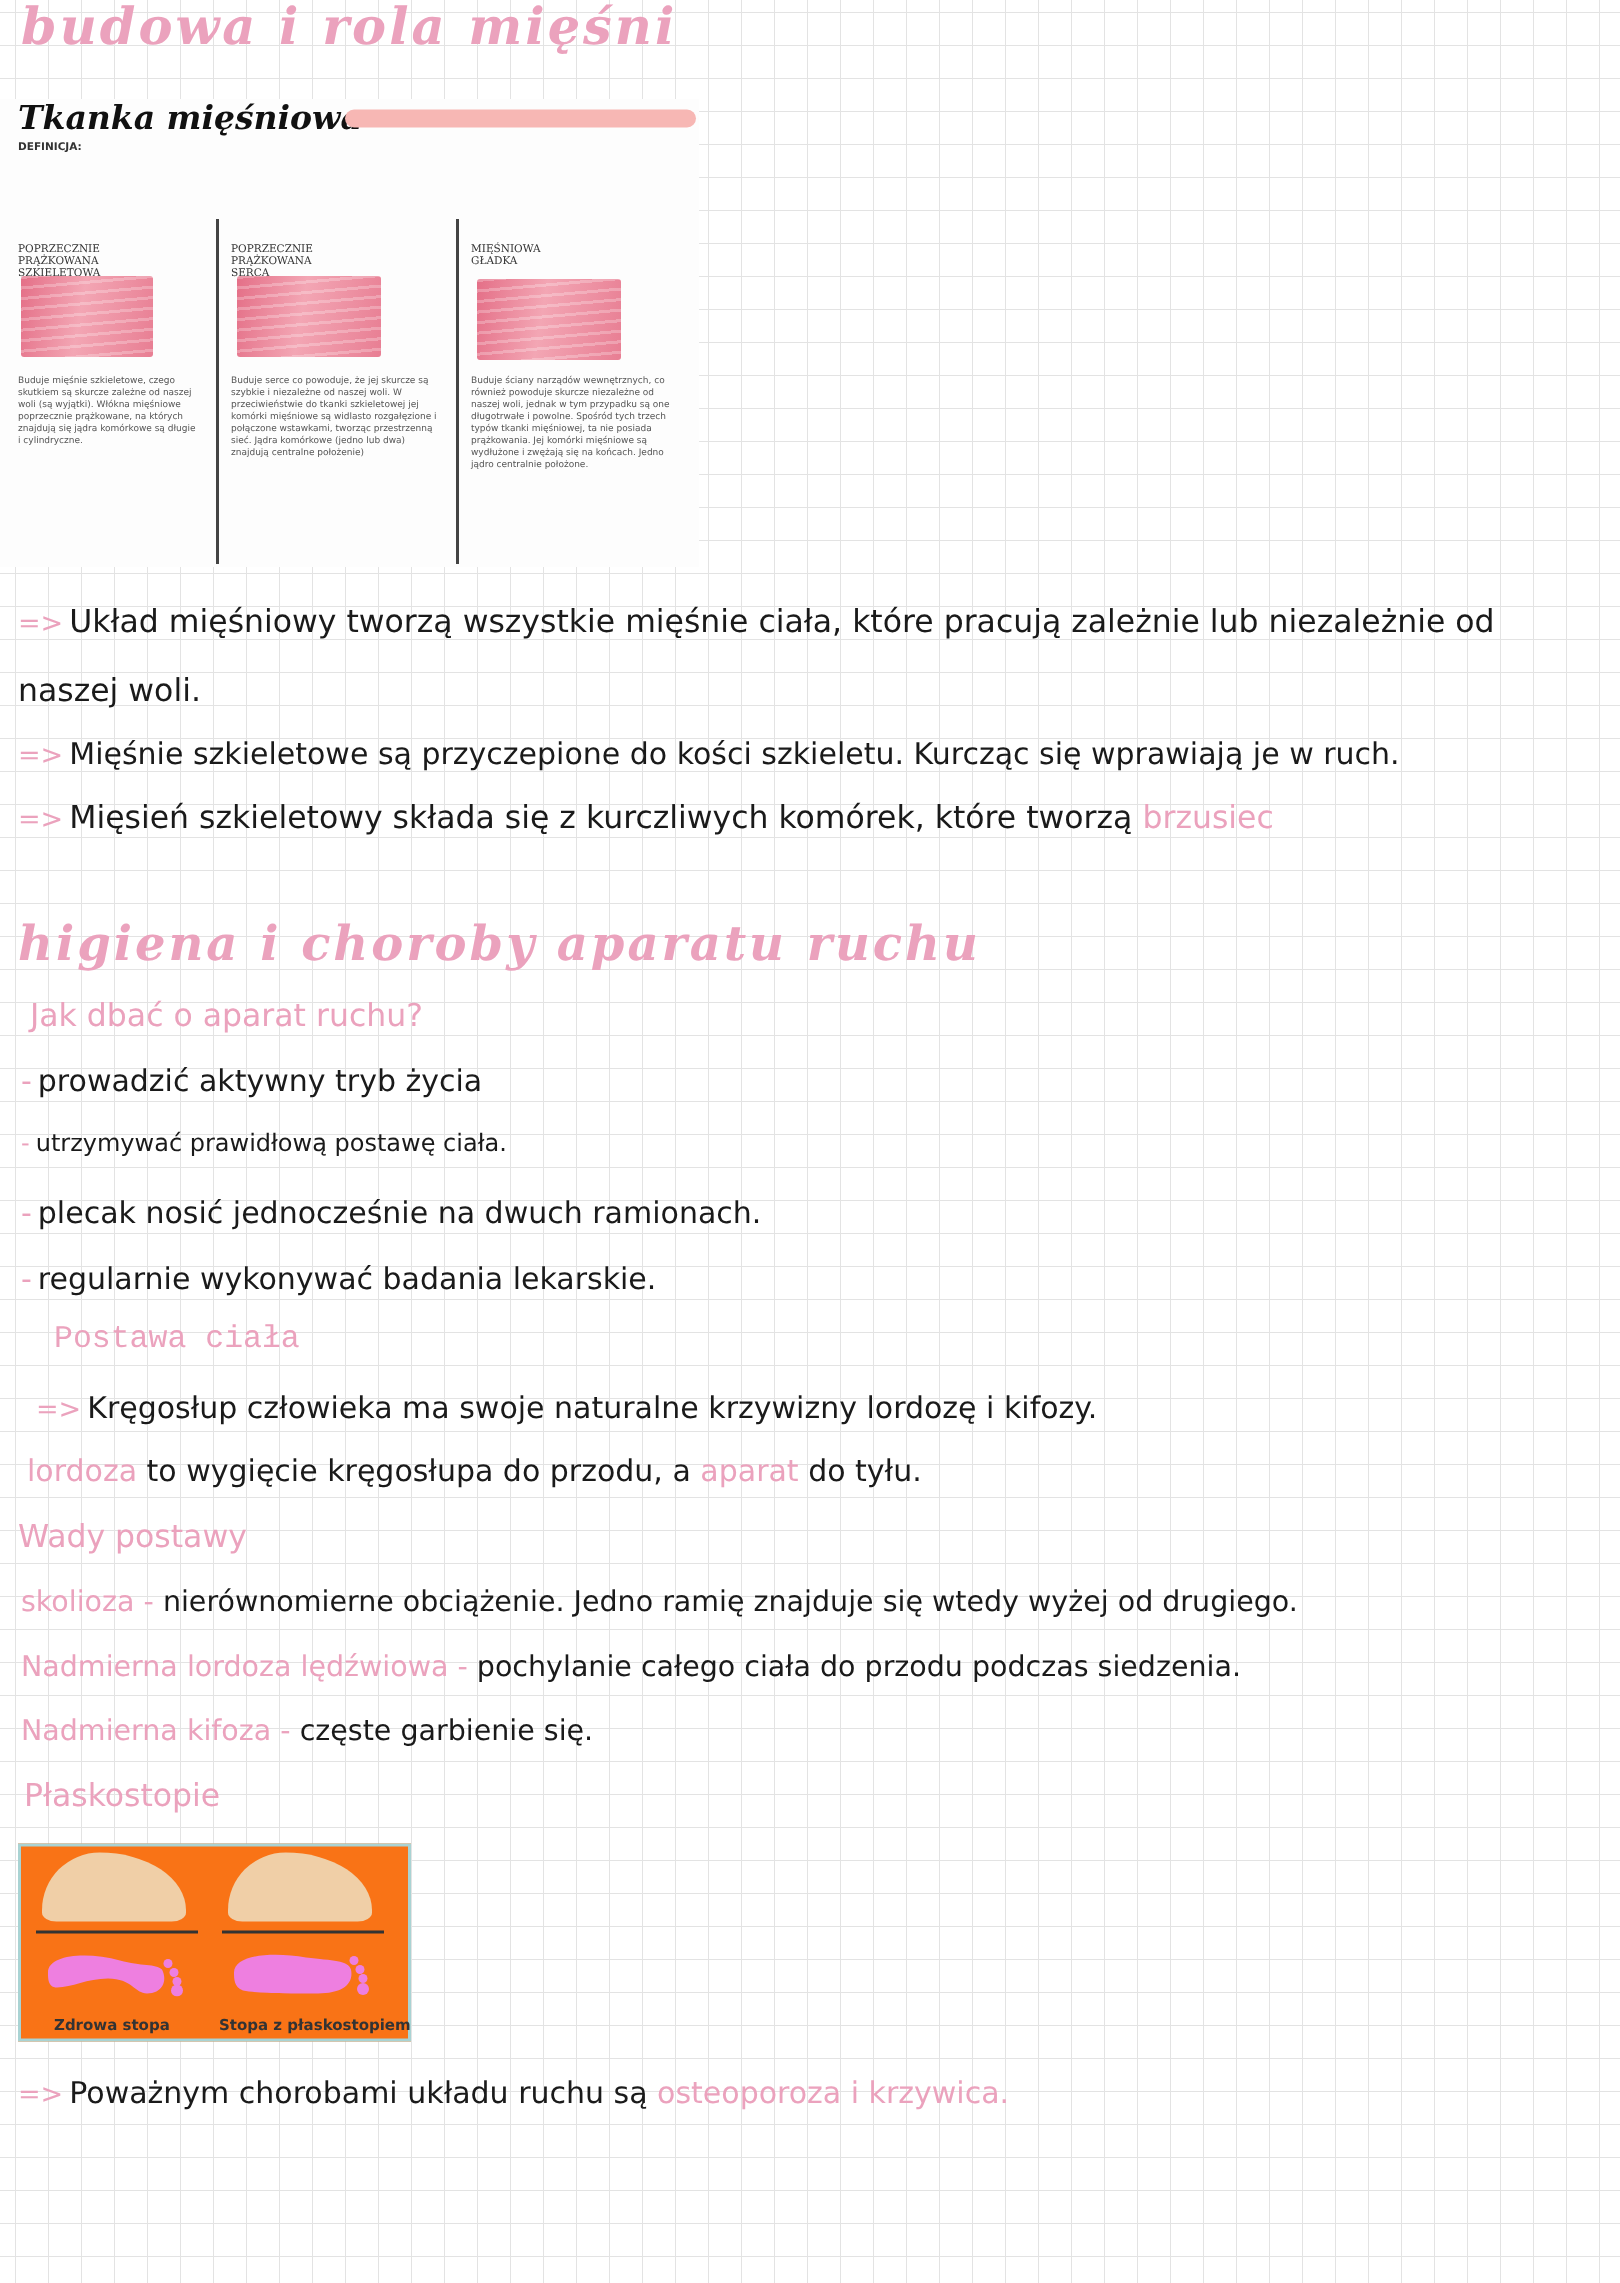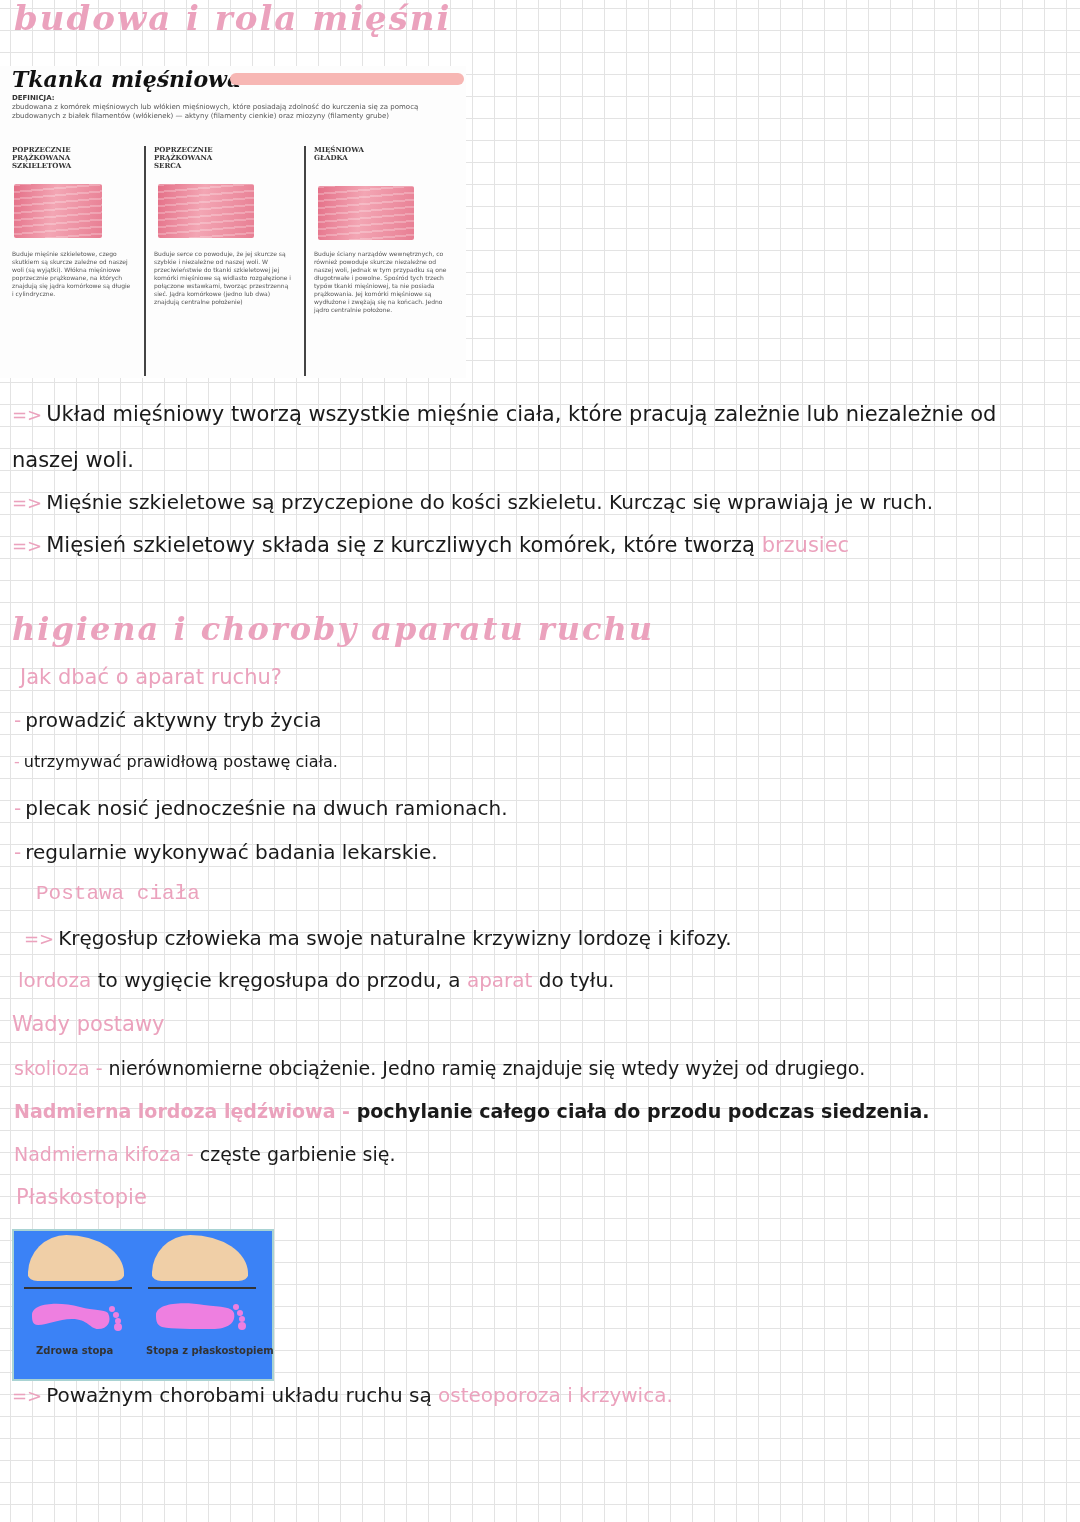--- a/index.html
+++ b/index.html
@@ -38,57 +38,56 @@
     background:#f7b7b4; border-radius:6px;
   }
   .muscle-card .def {
     position:absolute; left:12px; top:28px; width:440px;
     font-size:7px; line-height:9px; color:#555;
   }
   .muscle-card .def b { font-size:7px; color:#333; }
   .col {
     position:absolute; top:80px; width:140px; height:230px;
   }
-  .col .ctitle { font-size:7px; font-weight:bold; line-height:8px; color:#333; font-family:"DejaVu Serif", serif;}
+  .col .ctitle { font-size:7px; font-weight:normal; line-height:8px; color:#333; font-family:"DejaVu Serif", serif;margin-top:16px;}
   .col .img {
     position:absolute; top:38px; width:88px; height:54px;
     background:linear-gradient(100deg,#e46f87 0%,#f3a6b4 45%,#e87e93 100%);
     border-radius:2px;
   }
   .col .img::after{
     content:""; position:absolute; inset:0;
     background:repeating-linear-gradient(175deg, rgba(255,255,255,.25) 0 2px, transparent 2px 7px);
   }
   .col .txt {
     position:absolute; top:104px; left:0; width:140px;
     font-size:6px; line-height:8px; color:#555;
   }
   .vline { position:absolute; top:80px; width:2px; height:230px; background:#444; }
 
   
   .feet-card {
-    left:12px; top:1229px; width:262px; height:152px;
-    border:2px solid #a9d3d3; background:#3b82f6; box-sizing:border-box;
+    left:12px; top:1229px; width:262px; height:132px;
+    border:2px solid #a9d3d3; background:#f97316; box-sizing:border-box;
   }
   .foot { position:absolute; width:96px; height:46px; background:#f0cfa7; border-radius:40px 60px 10px 10px / 40px 40px 6px 6px; }
   .floor { position:absolute; height:2px; background:#333; width:108px; }
   .print { position:absolute; height:32px; width:96px; }
   .feet-label { position:absolute; top:114px; font-size:10px; font-weight:bold; color:#333; white-space:nowrap; }
 </style>
 </head>
 <body>
 
 <div class="abs title-script" style="left:14px; top:-2px; font-size:34px;">budowa i rola mięśni</div>
 
 <div class="abs muscle-card">
   <div class="heading">Tkanka mięśniowa</div>
   <div class="bar"></div>
   <div class="def">
     <b>DEFINICJA:</b><br>
-    <span>zbudowana z komórek mięśniowych lub włókien mięśniowych, które posiadają zdolność do kurczenia się za pomocą zbudowanych z białek filamentów (włókienek) — aktyny (filamenty cienkie) oraz miozyny (filamenty grube)</span>
   </div>
 
   <div class="col" style="left:12px;">
     <div class="ctitle" style="width:80px;">POPRZECZNIE PRĄŻKOWANA SZKIELETOWA</div>
     <div class="img" style="left:2px;"></div>
     <div class="txt" style="width:120px;">Buduje mięśnie szkieletowe, czego skutkiem są skurcze zależne od naszej woli (są wyjątki). Włókna mięśniowe poprzecznie prążkowane, na których znajdują się jądra komórkowe są długie i cylindryczne.</div>
   </div>
   <div class="vline" style="left:144px;"></div>
   <div class="col" style="left:154px;">
     <div class="ctitle" style="width:80px;">POPRZECZNIE PRĄŻKOWANA SERCA</div>
@@ -145,21 +144,21 @@
   <span>to wygięcie kręgosłupa do przodu, a</span>
   <span class="pink">aparat</span>
   <span>do tyłu.</span>
 </div>
 
 <div class="abs hand pink" style="left:12px; top:1012px; font-size:21px;">Wady postawy</div>
 
 <div class="abs hand" style="left:14px; top:1057px; font-size:19px;">
   <span class="pink">skolioza</span><span class="pink"> - </span><span>nierównomierne obciążenie. Jedno ramię znajduje się wtedy wyżej od drugiego.</span>
 </div>
-<div class="abs hand" style="left:14px; top:1100px; font-size:19px;font-weight:bold;">
+<div class="abs hand" style="left:14px; top:1100px; font-size:19px;">
   <span class="pink">Nadmierna lordoza lędźwiowa</span><span class="pink"> - </span><span>pochylanie całego ciała do przodu podczas siedzenia.</span>
 </div>
 <div class="abs hand" style="left:14px; top:1143px; font-size:19px;">
   <span class="pink">Nadmierna kifoza</span><span class="pink"> - </span><span>częste garbienie się.</span>
 </div>
 
 <div class="abs hand pink" style="left:16px; top:1185px; font-size:21px;">Płaskostopie</div>
 
 <div class="abs feet-card">
   <div class="foot" style="left:14px; top:4px;"></div>

